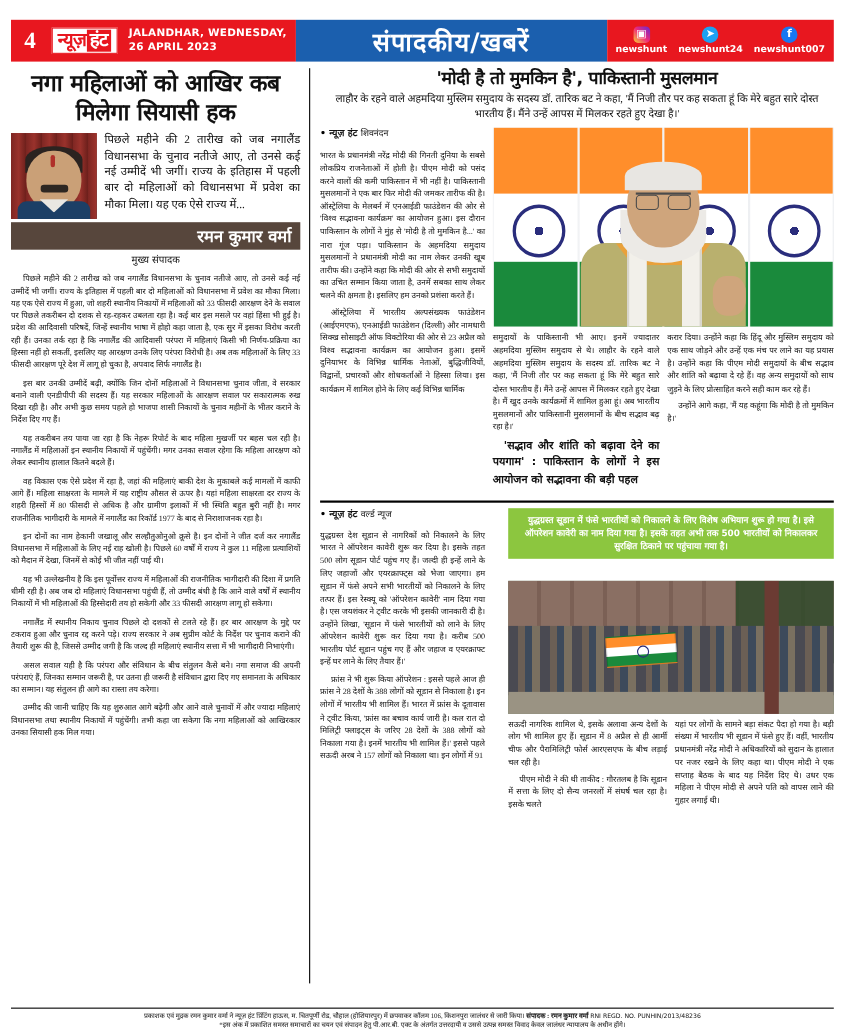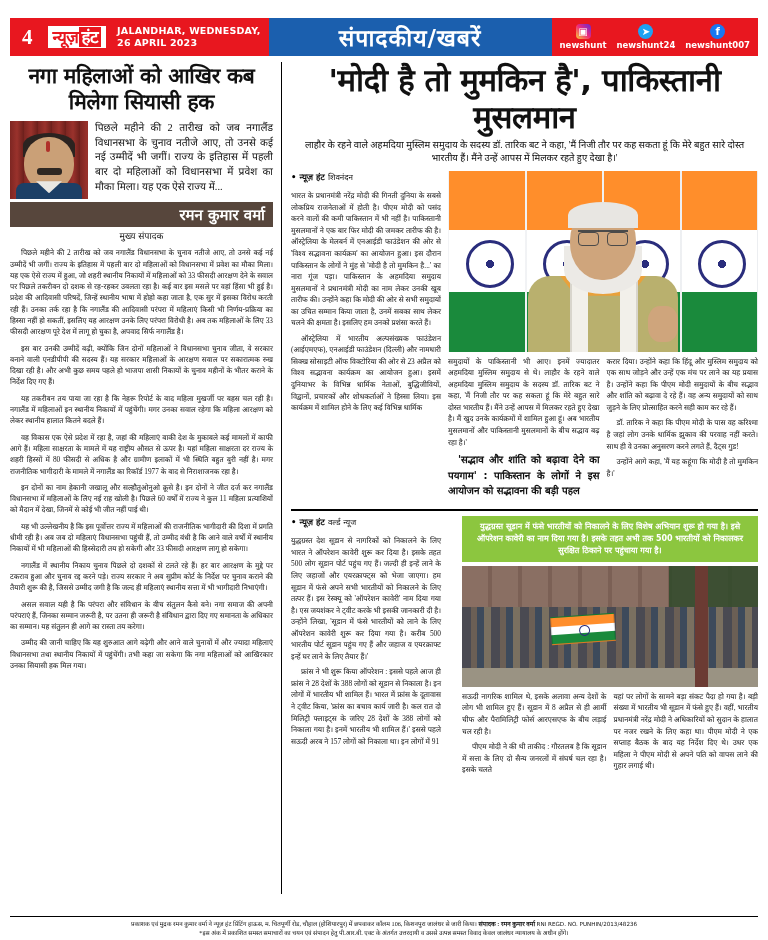--- a/index.html
+++ b/index.html
@@ -34,21 +34,21 @@
   .soc .lbl{color:#fff;font-size:8.5px;font-weight:bold;font-family:"DejaVu Sans",sans-serif;}
 
   
   .body-wrap{display:flex;margin:6px 10px 0 10px;height:832px;}
   .col-left{width:272px;padding-right:8px;border-right:1px solid #000;box-sizing:border-box;}
   .col-right{flex:1;padding-left:9px;box-sizing:border-box;display:flex;flex-direction:column;}
 
   
   .hl-left{font-family:"DejaVu Sans",sans-serif;font-weight:bold;font-size:21px;
     line-height:1.22;text-align:center;margin:2px 0 6px 0;letter-spacing:-.3px;}
-  .hl-main{font-family:"DejaVu Sans",sans-serif;font-weight:bold;font-size:31px;
+  .hl-main{font-family:"DejaVu Sans",sans-serif;font-weight:bold;font-size:16px;
     line-height:1.18;text-align:center;margin:0 0 4px 0;letter-spacing:-.4px;}
   .standfirst{font-size:9.5px;line-height:1.4;text-align:center;margin:2px 6px 5px 6px;}
 
   
   .ed-intro{display:flex;gap:7px;margin-bottom:2px;}
   .ed-photo{width:78px;height:78px;flex:0 0 78px;position:relative;overflow:hidden;
     background:linear-gradient(180deg,#8d2b26 0%,#6e211d 45%,#4a1714 100%);}
   .ed-photo .curtain{position:absolute;inset:0;
     background:repeating-linear-gradient(90deg,#7d2622 0px,#9a322c 7px,#6b1f1b 14px);}
   .ed-photo .face{position:absolute;left:14px;top:16px;width:50px;height:54px;border-radius:48%;
@@ -107,21 +107,21 @@
   .mf-scarf-r{position:absolute;left:122px;top:74px;width:16px;height:76px;background:#f2f0ea;
     border-right:2px solid #d8d5cc;}
   .mf-sash{position:absolute;left:62px;top:74px;width:86px;height:20px;background:#e9a13b;
     clip-path:polygon(0 0,100% 0,82% 100%,18% 100%);}
   .mf-hand{position:absolute;left:150px;top:104px;width:30px;height:36px;border-radius:40%;background:#cfa57c;}
 
   
   .rule-thick{border-top:2px solid #000;margin:6px 0 5px 0;}
   .sudan-cols{display:flex;gap:21px;}
   .green-box{background:#8cc63f;color:#fff;font-family:"DejaVu Sans",sans-serif;
-    font-weight:bold;font-size:8px;line-height:1.5;text-align:center;padding:5px 7px;margin-bottom:4px;}
+    font-weight:bold;font-size:8px;line-height:1.5;text-align:center;padding:5px 7px;margin-bottom:20px;}
   .sudan-photo{width:100%;height:121px;position:relative;overflow:hidden;background:#7c8a74;}
   .sp-sky{position:absolute;inset:0;background:linear-gradient(180deg,#6e6a5d 0%,#8a7f6c 35%,#7d8a72 100%);}
   .sp-bldg{position:absolute;left:0;top:0;width:100%;height:38%;
     background:repeating-linear-gradient(90deg,#8a6f63 0 26px,#7b6055 26px 30px);}
   .sp-trees{position:absolute;right:0;top:0;width:30%;height:62%;background:#2f4a2a;opacity:.85;}
   .sp-crowd{position:absolute;left:0;bottom:14%;width:100%;height:52%;
     background:repeating-linear-gradient(90deg,#4a4a52 0 9px,#6b5f55 9px 15px,#3d4a5b 15px 22px,#7a7060 22px 29px);}
   .sp-ground{position:absolute;left:0;bottom:0;width:100%;height:16%;background:#9a9383;}
   .sp-flag{position:absolute;left:30%;bottom:36%;width:62px;height:26px;
     background:linear-gradient(180deg,#ff8e2b 0 33%,#fff 33% 66%,#1a8a3c 66% 100%);
@@ -261,21 +261,20 @@
                 <div class="mf-glass"></div>
               </div>
             </div>
             <div style="display:flex;gap:7px;">
               <div class="mcol" style="flex:1;">
                 <p class="noind">समुदायों के पाकिस्तानी भी आए। इनमें ज्यादातर अहमदिया मुस्लिम समुदाय से थे। लाहौर के रहने वाले अहमदिया मुस्लिम समुदाय के सदस्य डॉ. तारिक बट ने कहा, 'मैं निजी तौर पर कह सकता हूं कि मेरे बहुत सारे दोस्त भारतीय हैं। मैंने उन्हें आपस में मिलकर रहते हुए देखा है। मैं खुद उनके कार्यक्रमों में शामिल हुआ हूं। अब भारतीय मुसलमानों और पाकिस्तानी मुसलमानों के बीच सद्भाव बढ़ रहा है।'</p>
                 <p class="subhead">'सद्भाव और शांति को बढ़ावा देने का पयगाम' : पाकिस्तान के लोगों ने इस आयोजन को सद्भावना की बड़ी पहल</p>
               </div>
               <div class="mcol" style="flex:1;">
                 <p class="noind">करार दिया। उन्होंने कहा कि हिंदू और मुस्लिम समुदाय को एक साथ जोड़ने और उन्हें एक मंच पर लाने का यह प्रयास है। उन्होंने कहा कि पीएम मोदी समुदायों के बीच सद्भाव और शांति को बढ़ावा दे रहे हैं। वह अन्य समुदायों को साथ जुड़ने के लिए प्रोत्साहित करने सही काम कर रहे हैं।</p>
-                <p>डॉ. तारिक ने कहा कि पीएम मोदी के पास वह करिश्मा है जहां लोग उनके धार्मिक झुकाव की परवाह नहीं करते। साथ ही वे उनका अनुसरण करने लगते हैं, दैट्स गुड!</p>
                 <p>उन्होंने आगे कहा, 'मैं यह कहूंगा कि मोदी है तो मुमकिन है।'</p>
               </div>
             </div>
           </div>
         </div>
       </div>
 
       <div class="rule-thick"></div>
 
       <div>

